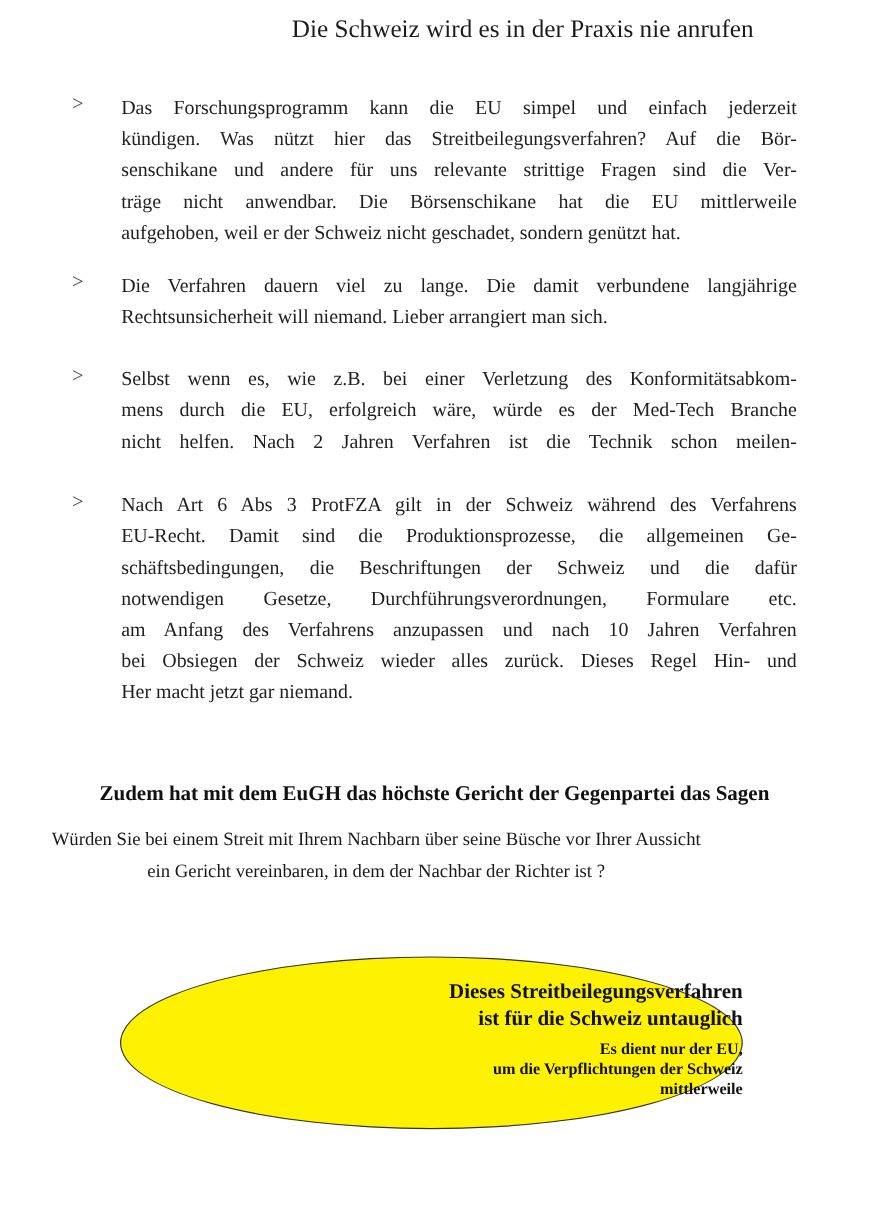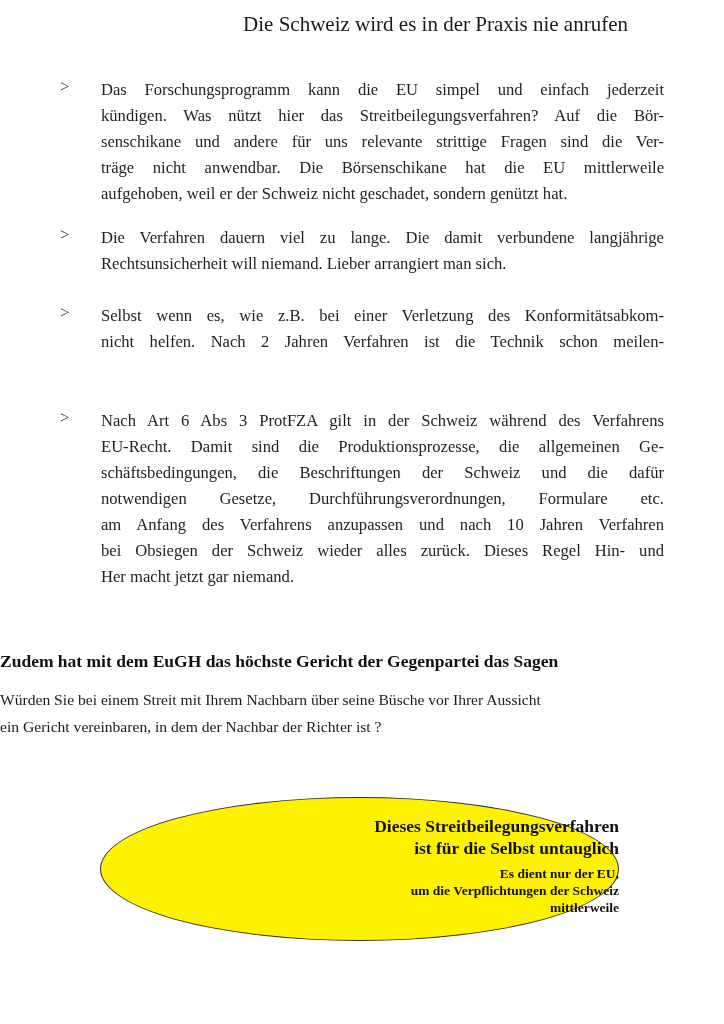--- a/index.html
+++ b/index.html
@@ -13,25 +13,25 @@
       position: absolute; left: 60px; top: 0; font-size: 17px; color: #444;
       font-family: "Liberation Serif", serif;
     }
     .item-text {
       position: absolute; left: 101px; width: 563px; top: 0;
       font-size: 16.6px; line-height: 26px; text-align: justify; color: #1f1f1f;
     }
     .item-text .ln { display: block; text-align: justify; text-align-last: justify; white-space: nowrap; }
     .item-text .ln.last { text-align-last: left; }
     .heading2 {
-      position: absolute; top: 651px; left: 0; width: 724px; text-align: left;
+      position: absolute; top: 651px; left: 0; width: 724px; text-align: center;
       font-family: "Liberation Serif", serif; font-weight: bold; font-size: 17.5px; color: #111;
     }
     .question {
-      position: absolute; top: 686px; left: 0; width: 627px; 
+      position: absolute; top: 686px; left: 0; width: 627px; text-align: center;
       font-family: "Liberation Serif", serif; font-size: 15.6px; line-height: 27px; color: #1a1a1a;
     }
     .question span { display: block; }
     .ellipse {
       position: absolute; left: 100px; top: 797px; width: 519px; height: 144px;
       border-radius: 50%; background: #fff200; border: 1.5px solid #333;
       box-sizing: border-box;
     }
     .ell-text {
       position: absolute; left: 100px; top: 815px; width: 519px; text-align: right;
@@ -62,20 +62,21 @@
   <div class="item-text">
     <span class="ln">Die Verfahren dauern viel zu lange. Die damit verbundene langjährige</span>
     <span class="ln last">Rechtsunsicherheit will niemand. Lieber arrangiert man sich.</span>
   </div>
 </div>
 
 <div class="item" style="top:303px;">
   <span class="bullet">&gt;</span>
   <div class="item-text">
     <span class="ln">Selbst wenn es, wie z.B. bei einer Verletzung des Konformitätsabkom-</span>
+    <span class="ln">mens durch die EU, erfolgreich wäre, würde es der Med-Tech Branche</span>
     <span class="ln">nicht helfen. Nach 2 Jahren Verfahren ist die Technik schon meilen-</span>
   </div>
 </div>
 
 <div class="item" style="top:408px;">
   <span class="bullet">&gt;</span>
   <div class="item-text">
     <span class="ln">Nach Art 6 Abs 3 ProtFZA gilt in der Schweiz während des Verfahrens</span>
     <span class="ln">EU-Recht. Damit sind die Produktionsprozesse, die allgemeinen Ge-</span>
     <span class="ln">schäftsbedingungen, die Beschriftungen der Schweiz und die dafür</span>
@@ -90,20 +91,20 @@
 
 <div class="question">
   <span>Würden Sie bei einem Streit mit Ihrem Nachbarn über seine Büsche vor Ihrer Aussicht</span>
   <span>ein Gericht vereinbaren, in dem der Nachbar der Richter ist ?</span>
 </div>
 
 <div class="ellipse" style="background: rgb(255, 242, 0);"></div>
 <div class="ell-text">
   <div class="ell-main">
     <span>Dieses Streitbeilegungsverfahren</span>
-    <span>ist für die Selbst untauglich</span>
+    <span>ist für die Schweiz untauglich</span>
   </div>
   <div class="ell-sub">
     <span>Es dient nur der EU,</span>
     <span>um die Verpflichtungen der Schweiz</span>
     <span>mittlerweile</span>
   </div>
 </div>
 
 </body></html>

